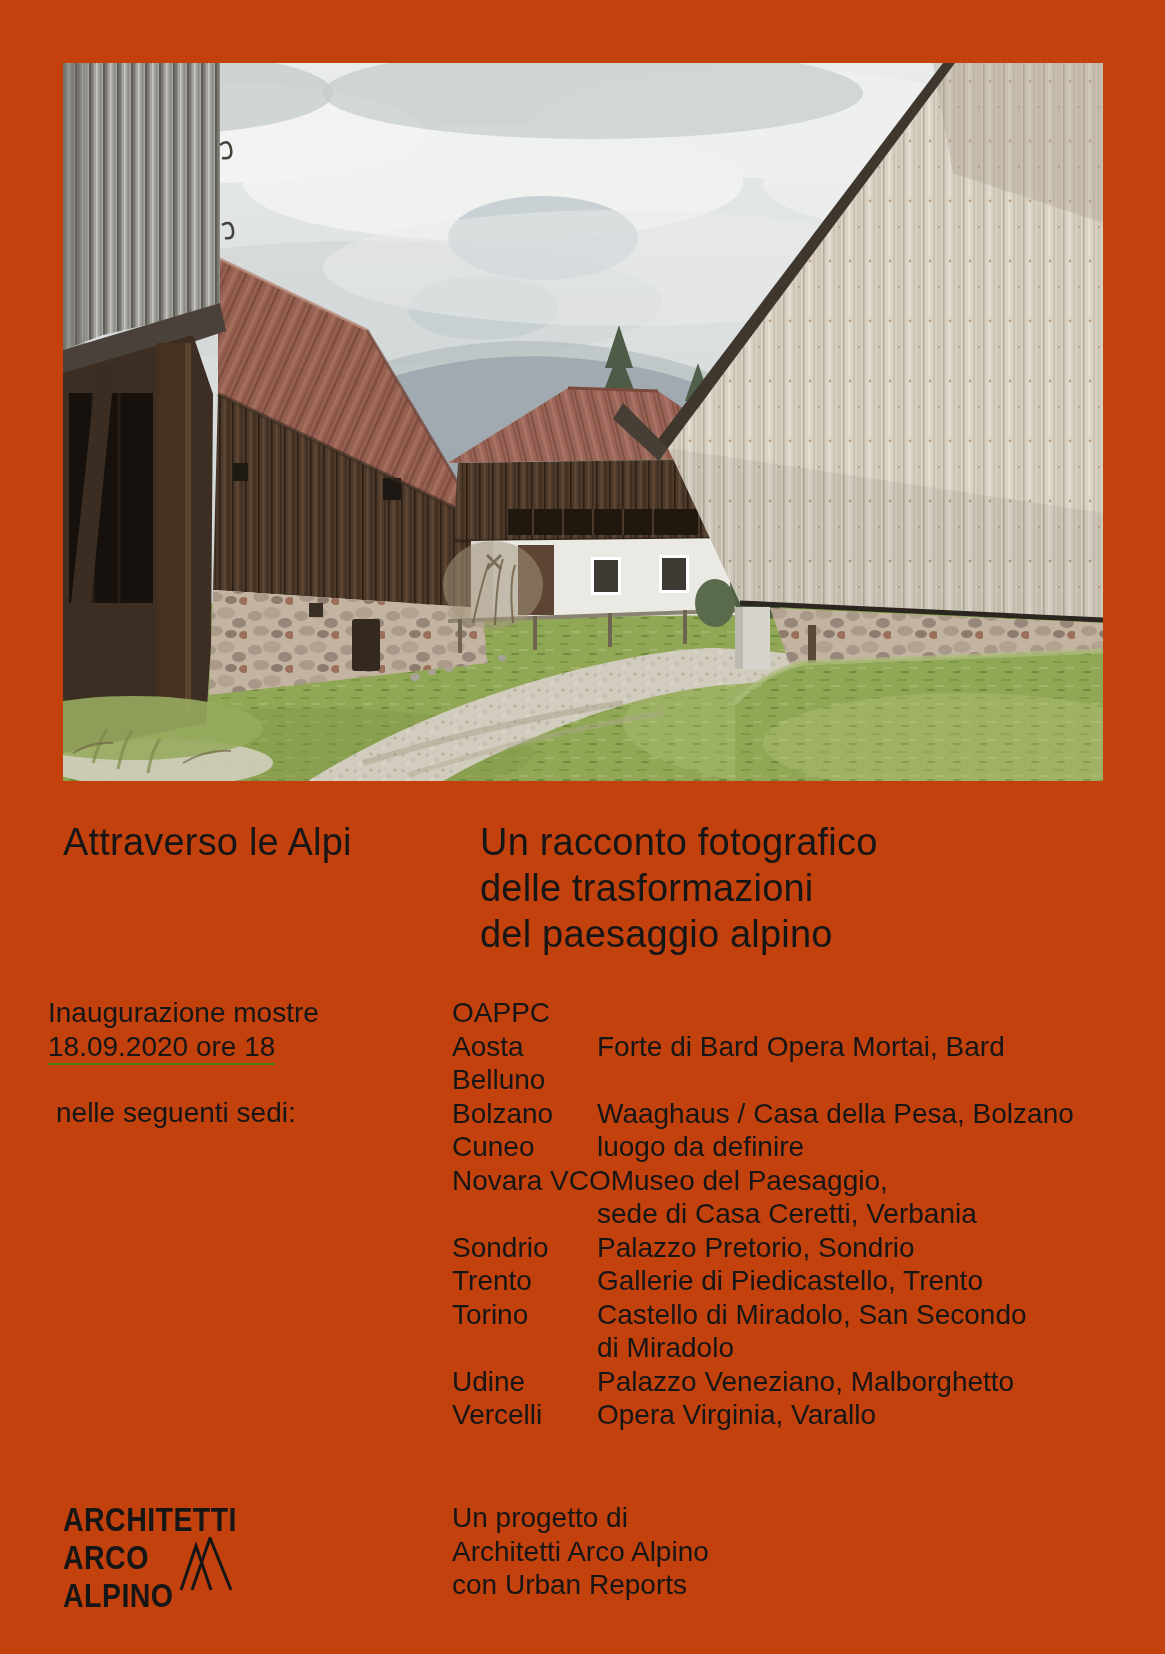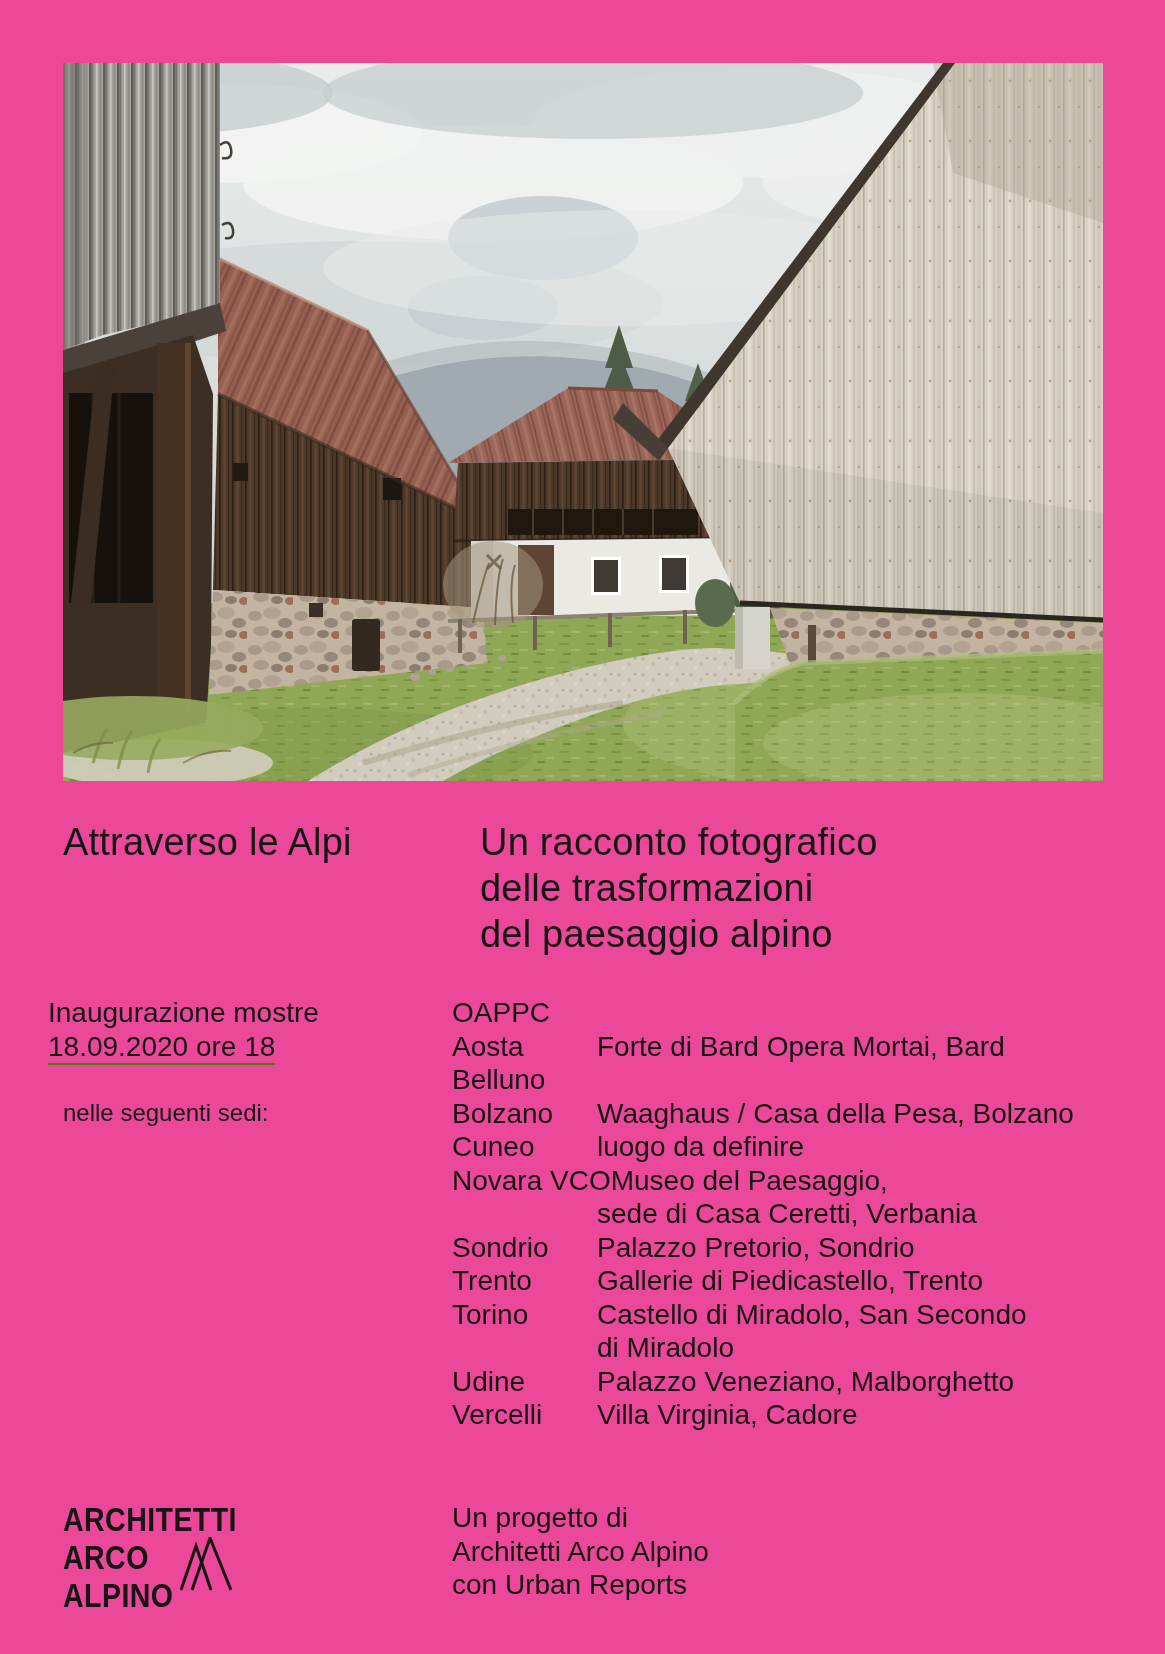--- a/index.html
+++ b/index.html
@@ -1,20 +1,20 @@
 <!DOCTYPE html>
 <html><head>
 <meta charset="utf-8">
 <style>
   html,body{margin:0;padding:0;background:#ffffff;}
   .poster{
     position:relative;
     width:1165px;height:1654px;
     margin:0 auto;
-    background:#ec4899;
+    background:#c2410c;
     font-family:"Liberation Sans","DejaVu Sans",sans-serif;
     color:#161616;
     overflow:hidden;
   }
   .photo{
     position:absolute;left:63px;top:63px;width:1040px;height:718px;
     overflow:hidden;background:#d7dbda;
   }
   .photo svg{display:block;}
   .title-left{
@@ -26,22 +26,22 @@
     font-size:38px;line-height:46px;letter-spacing:0.2px;white-space:nowrap;margin-left:28px;
   }
   .event-block{
     position:absolute;left:48px;top:996px;
     font-size:28px;line-height:33.5px;white-space:nowrap;
   }
   .event-date{
     display:inline-block;border-bottom:2px solid #4d7c0f;white-space:nowrap;
   }
   .sedi-line{
-    position:absolute;left:63px;top:1096px;
-    font-size:24px;line-height:33.5px;white-space:nowrap;
+    position:absolute;left:56px;top:1096px;
+    font-size:28px;line-height:33.5px;white-space:nowrap;
   }
   .venues{
     position:absolute;left:452px;top:996px;
     font-size:28px;line-height:33.5px;
   }
   .venue-row{display:flex;}
   .venue-row .city{flex:0 0 145px;white-space:nowrap;}
   .venue-row .venue{white-space:nowrap;}
   .logo{
     position:absolute;left:63px;top:1500px;
@@ -340,21 +340,21 @@
     <div class="venue-row">
       <span class="city"></span>
       <span class="venue">di Miradolo</span>
     </div>
     <div class="venue-row">
       <span class="city">Udine</span>
       <span class="venue">Palazzo Veneziano, Malborghetto</span>
     </div>
     <div class="venue-row">
       <span class="city">Vercelli</span>
-      <span class="venue">Villa Virginia, Cadore</span>
+      <span class="venue">Opera Virginia, Varallo</span>
     </div>
   </div>
 
   <div class="logo">
     <span class="logo-line">ARCHITETTI</span>
     <span class="logo-line">ARCO</span>
     <span class="logo-line">ALPINO</span>
   </div>
 
   <svg class="logo-icon" viewBox="0 0 52 54" xmlns="http://www.w3.org/2000/svg">

